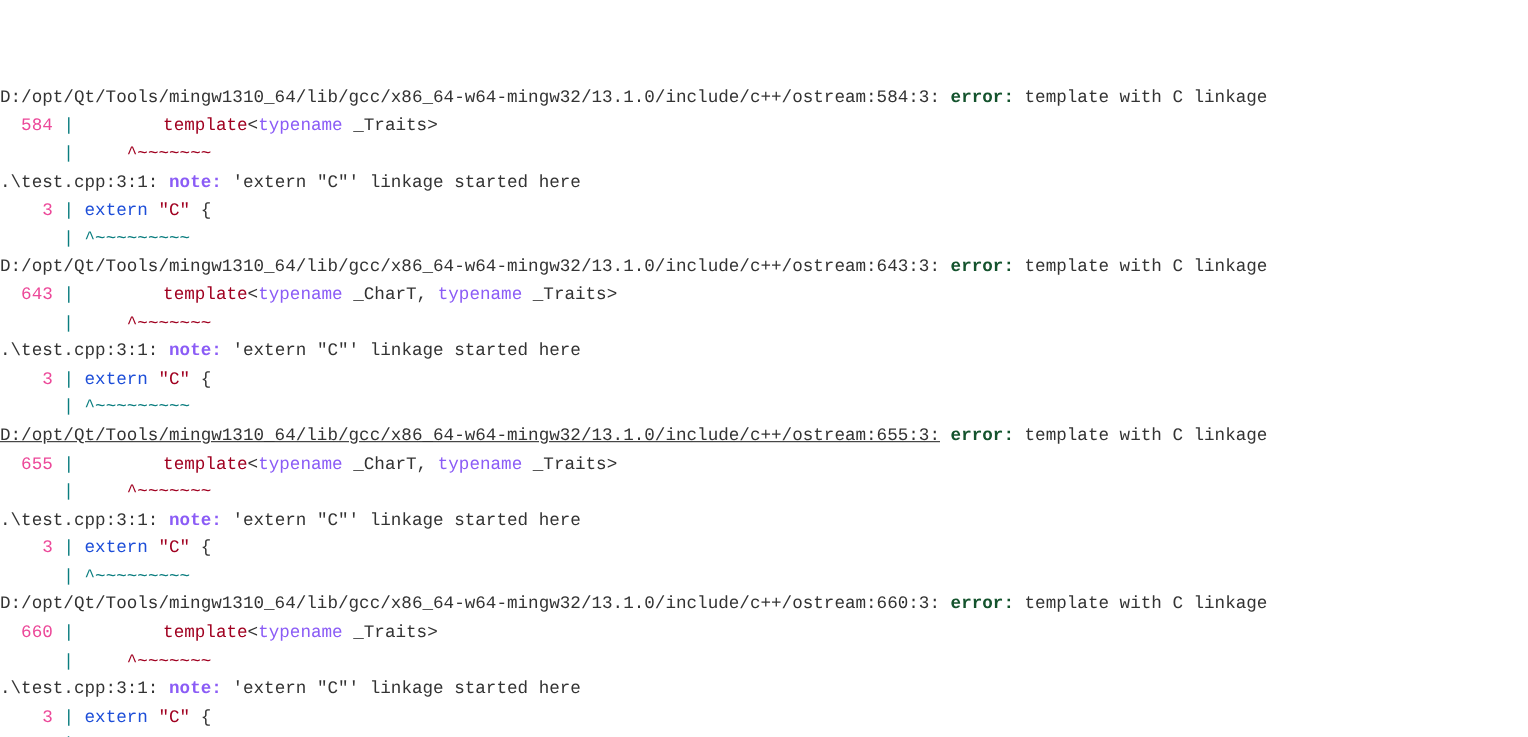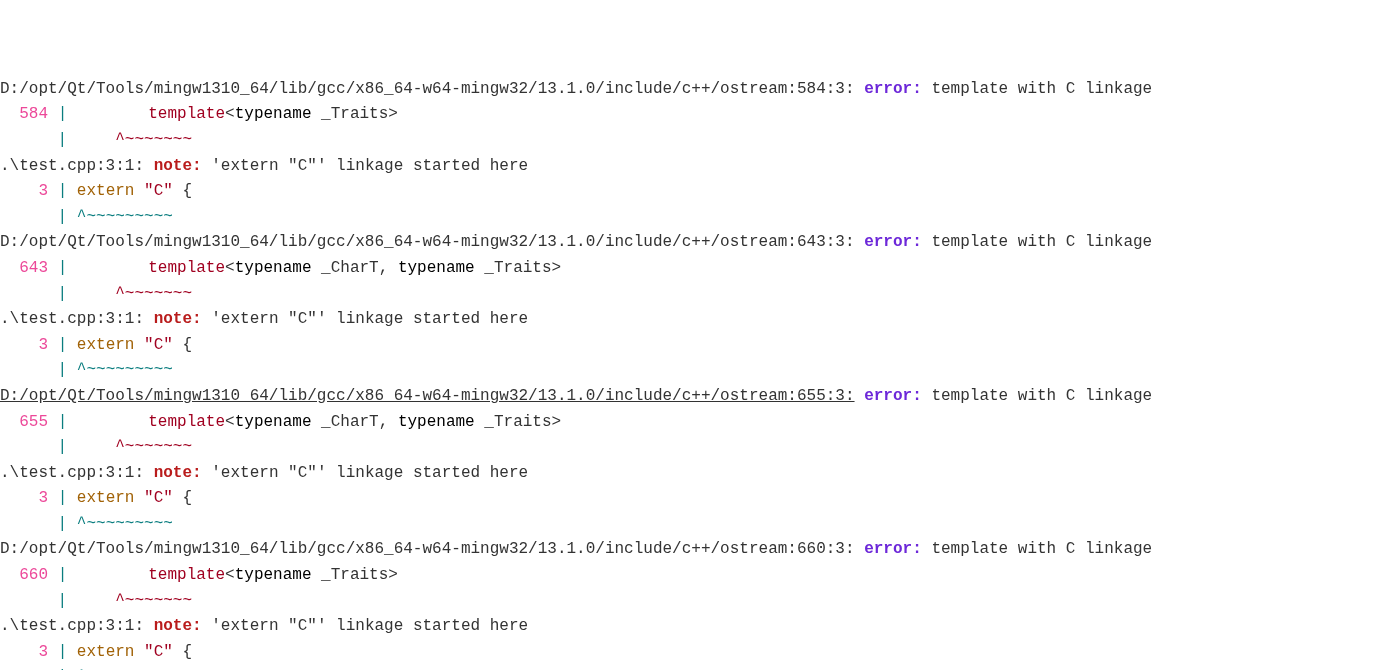--- a/index.html
+++ b/index.html
@@ -21,49 +21,49 @@
       white-space: pre;
     }
     .err-loc {
       color: #333333;
     }
     .err-loc-underl {
       color: #333333;
       text-decoration: underline;
     }
     .err-label {
-      color: #6d28d9;
+      color: #14532d;
       font-weight: bold;
     }
     .err-msg {
       color: #333333;
       margin-top: 24px;
     }
     .note-label {
-      color: #b91c1c;
+      color: #8b5cf6;
       font-weight: bold;
     }
     .note-msg {
       color: #333333;
     }
     .lineno {
       color: #ec4899;
     }
     .pipe {
       color: #0a7d7f;
     }
     .kw-template {
       color: #a00020;
       margin-left: 33px;
     }
     .kw-typename {
-      color: #000000;
+      color: #8b5cf6;
     }
     .kw-extern {
-      color: #a16207;
+      color: #1d4ed8;
     }
     .str {
       color: #a00020;
     }
     .code-plain {
       color: #333333;
     }
     .underline-wave {
       color: #a00020;
     }

